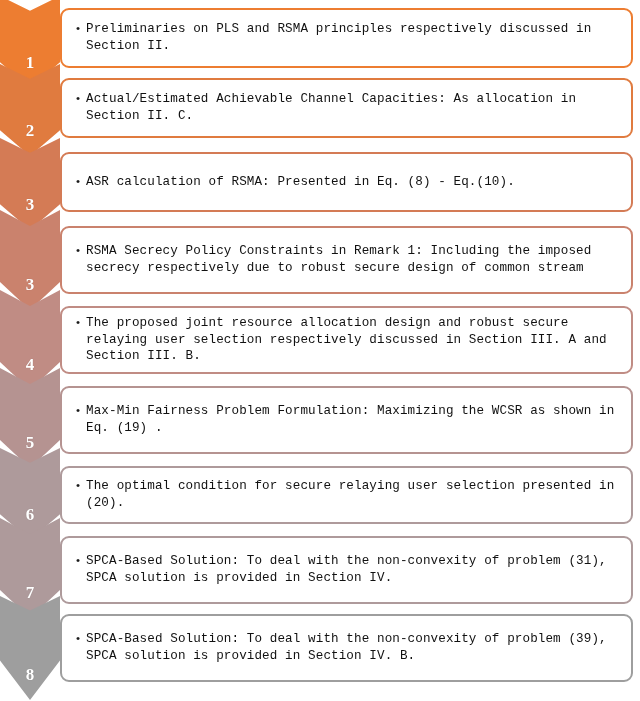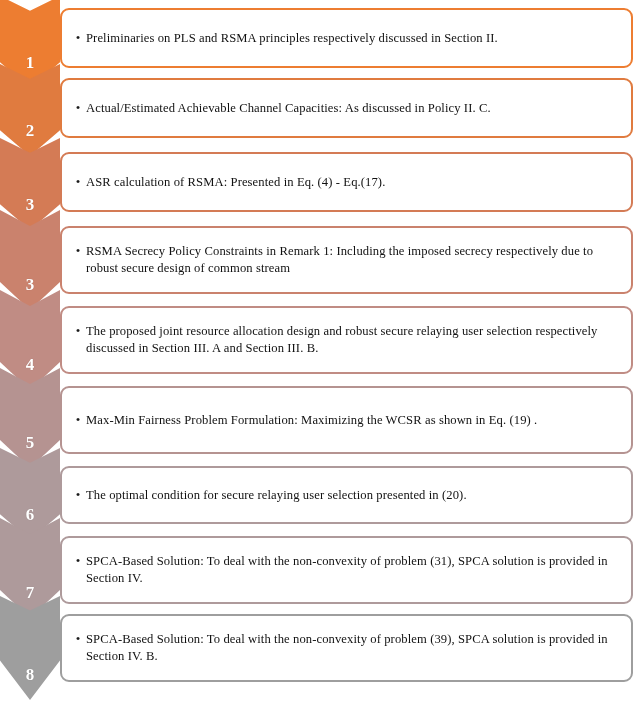--- a/index.html
+++ b/index.html
@@ -51,21 +51,21 @@
     width:16px;
     text-align:center;
     font-size:13px;
     line-height:1;
     color:#1a1a1a;
     align-self:flex-start;
     padding-top:1px;
   }
   .box .txt{
     flex:1 1 auto;
-    font-family:Liberation Serif, serif;
+    font-family:Liberation Mono, monospace;
     font-size:12.6px;
     line-height:1.33;
     color:#111111;
     padding-right:10px;
     letter-spacing:.1px;
     text-align:left;
   }
   .boxinner{
     display:flex;
     align-items:flex-start;
@@ -86,30 +86,30 @@
         <span class="bullet">•</span>
         <span class="txt">Preliminaries on PLS and RSMA principles respectively discussed in Section II.</span>
       </div>
     </div>
     <div class="chev" style="top: 64px; height: 92px; background: rgb(224, 123, 63);">
       <span class="num">2</span>
     </div>
     <div class="box" style="top: 78px; height: 60px; border-color: rgb(224, 123, 63);">
       <div class="boxinner">
         <span class="bullet">•</span>
-        <span class="txt">Actual/Estimated Achievable Channel Capacities: As discussed in Policy II. C.</span>
+        <span class="txt">Actual/Estimated Achievable Channel Capacities: As allocation in Section II. C.</span>
       </div>
     </div>
     <div class="chev" style="top: 138px; height: 92px; background: rgb(212, 123, 85);">
       <span class="num">3</span>
     </div>
     <div class="box" style="top: 152px; height: 60px; border-color: rgb(212, 123, 85);">
       <div class="boxinner">
         <span class="bullet">•</span>
-        <span class="txt">ASR calculation of RSMA: Presented in Eq. (4) - Eq.(17).</span>
+        <span class="txt">ASR calculation of RSMA: Presented in Eq. (8) - Eq.(10).</span>
       </div>
     </div>
     <div class="chev" style="top: 210px; height: 100px; background: rgb(202, 130, 109);">
       <span class="num">3</span>
     </div>
     <div class="box" style="top: 226px; height: 68px; border-color: rgb(202, 130, 109);">
       <div class="boxinner">
         <span class="bullet">•</span>
         <span class="txt">RSMA Secrecy Policy Constraints in Remark 1: Including the imposed secrecy respectively due to robust secure design of common stream</span>
       </div>

